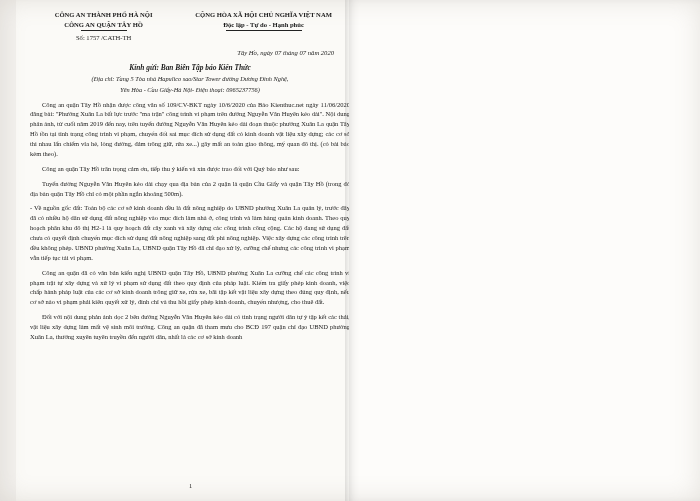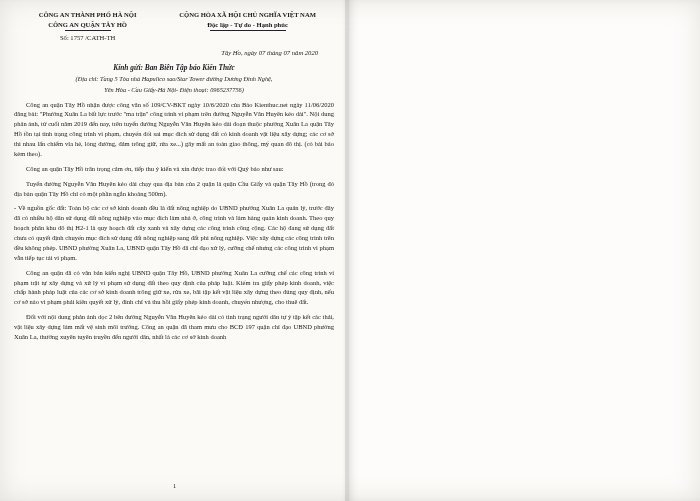--- a/index.html
+++ b/index.html
@@ -17,21 +17,21 @@
     color: #1a1a1a;
   }
   
   .sheet {
     position: absolute;
     top: 0;
     background: #fbfaf7;
     overflow: hidden;
   }
   .sheet-left {
-    left: 0;
+    left: 16px;
     width: 349px;
     height: 501px;
     box-shadow: inset -6px 0 10px -8px rgba(0,0,0,0.35);
   }
   .sheet-right {
     left: 349px;
     width: 351px;
     height: 501px;
     background: #fdfcfa;
     box-shadow: inset 6px 0 12px -8px rgba(0,0,0,0.25);

